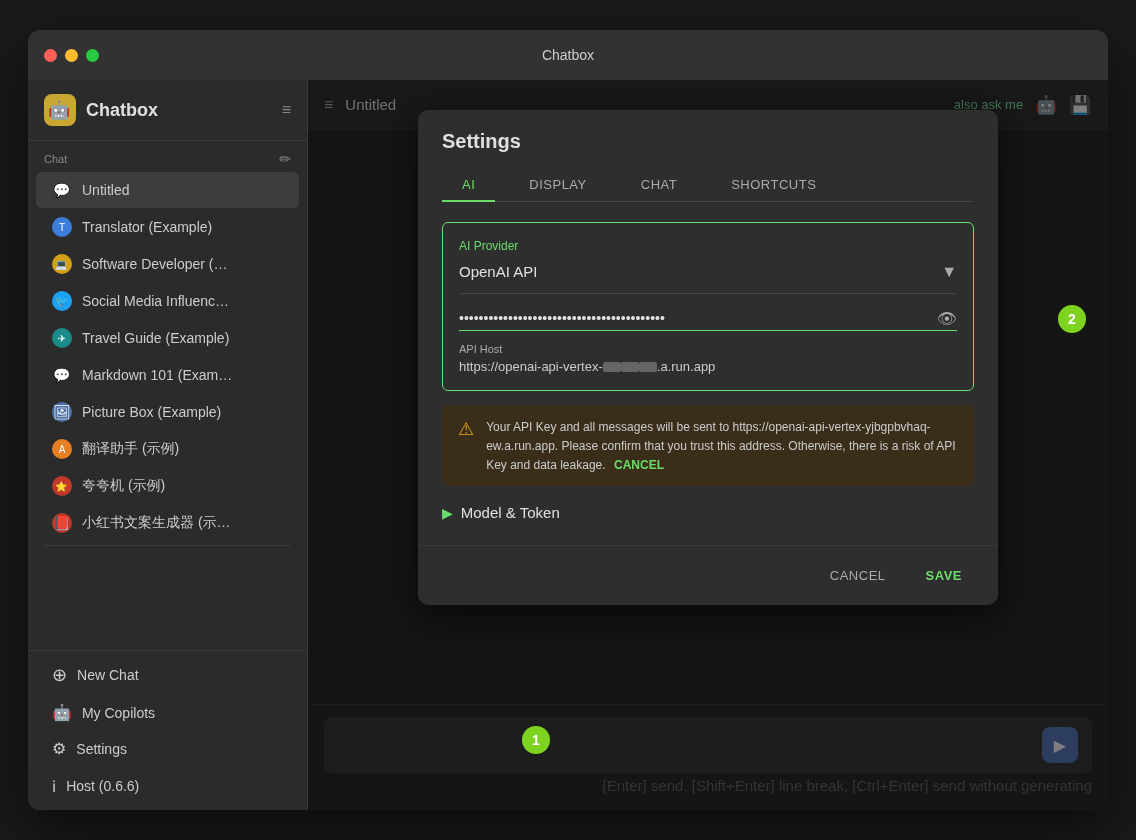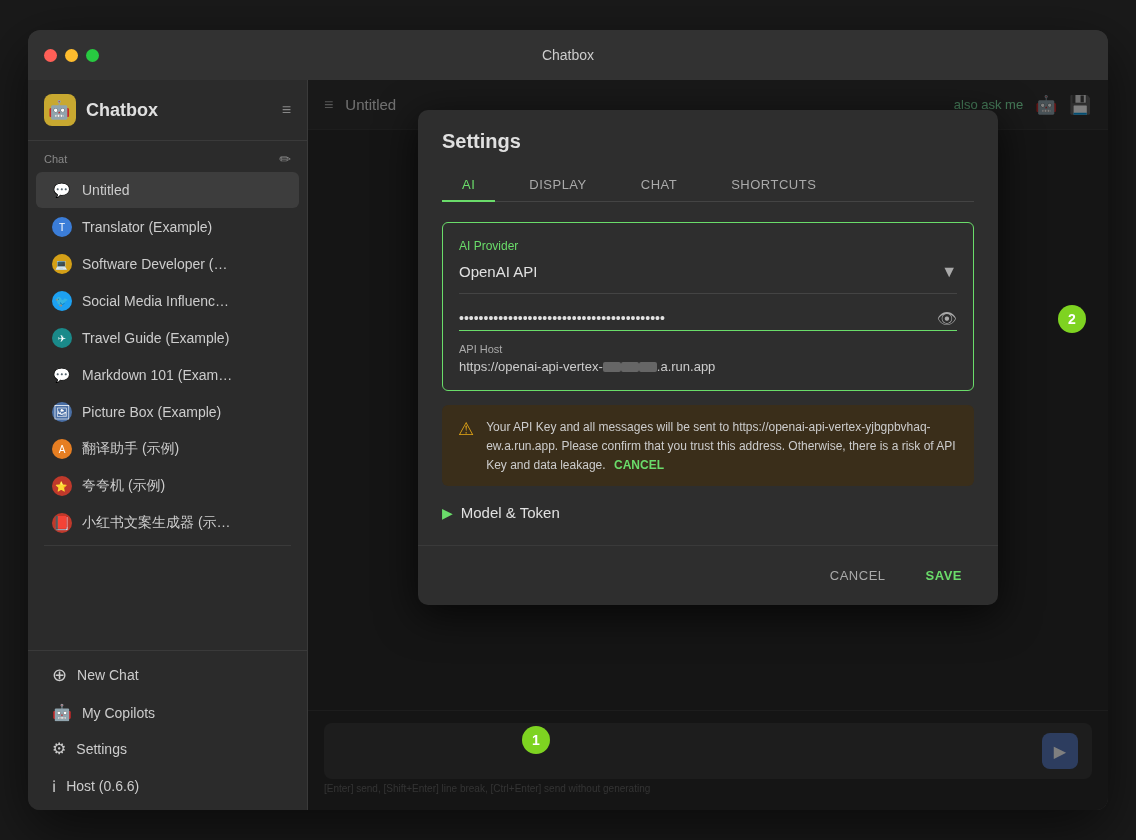--- a/index.html
+++ b/index.html
@@ -252,21 +252,22 @@
       display: flex;
       align-items: center;
       justify-content: center;
       cursor: pointer;
       color: white;
       font-size: 16px;
     }
     .input-hint {
       padding: 4px 0;
       color: #666;
-      font-size: 10px;
+      font-size: 15px;
+      text-align: right;
     }
 
     
     .overlay {
       position: absolute;
       top: 0; left: 0; right: 0; bottom: 0;
       background: rgba(0,0,0,0.5);
       display: flex;
       align-items: flex-start;
       justify-content: center;

